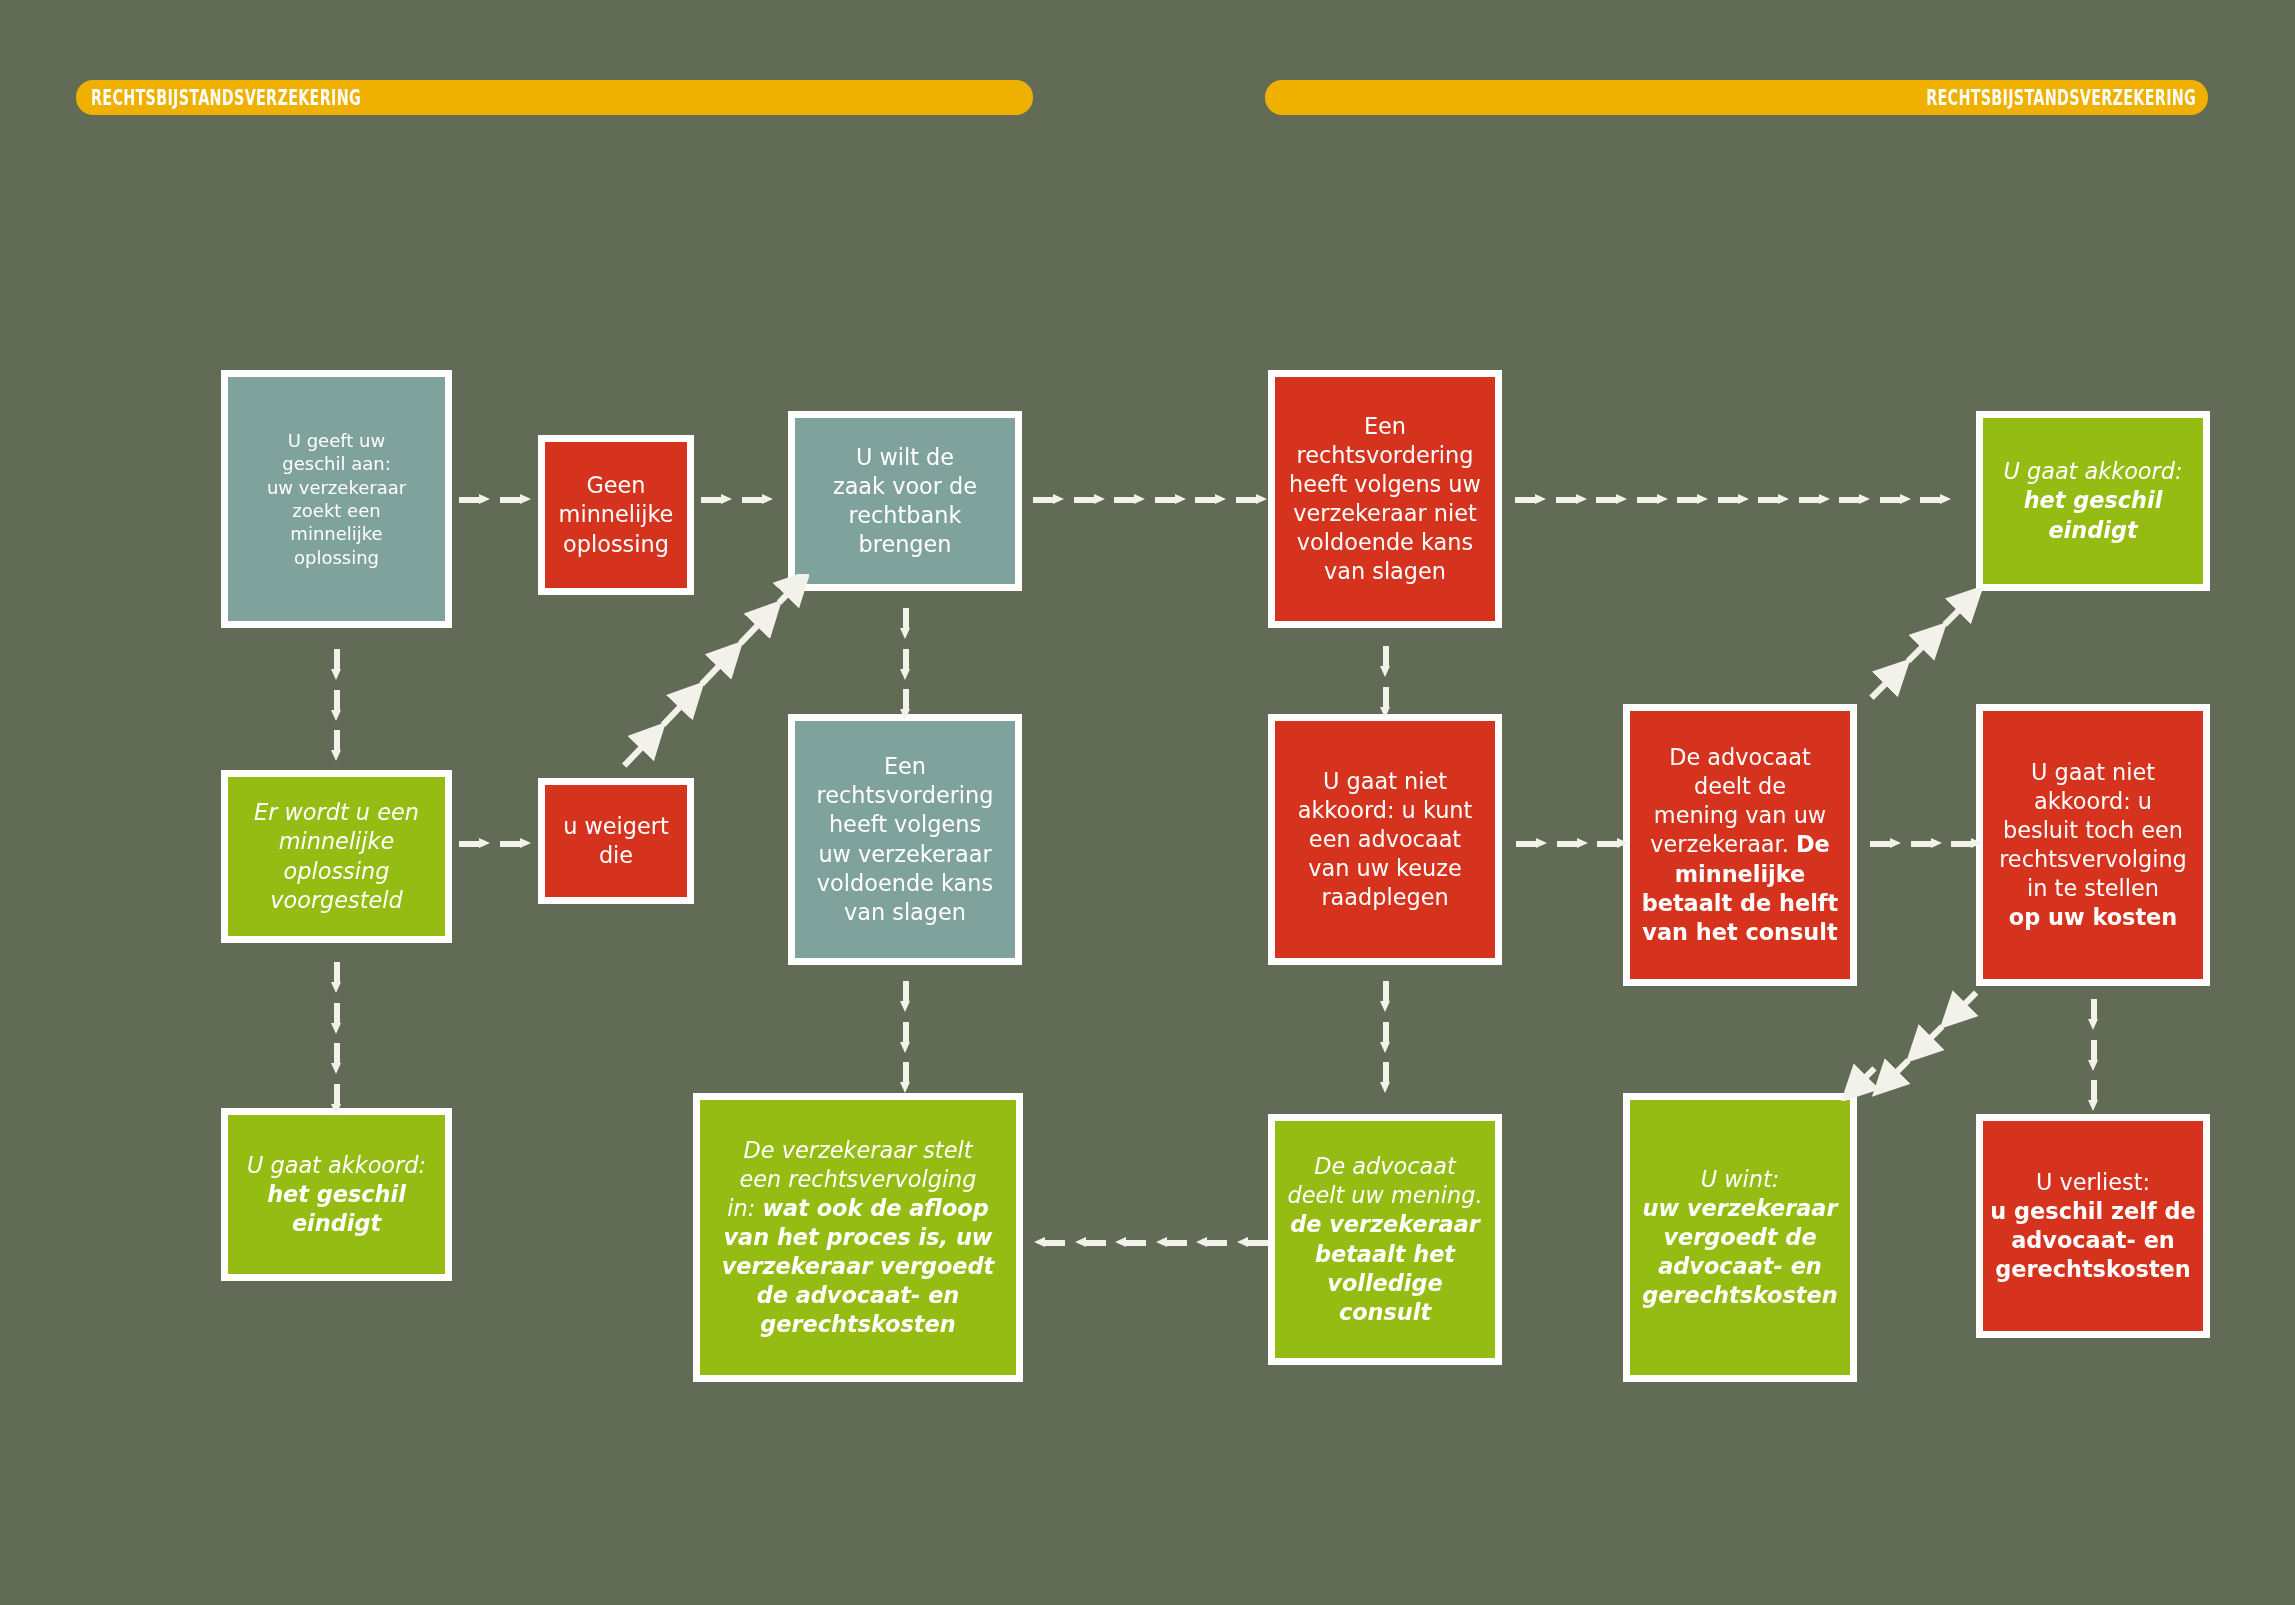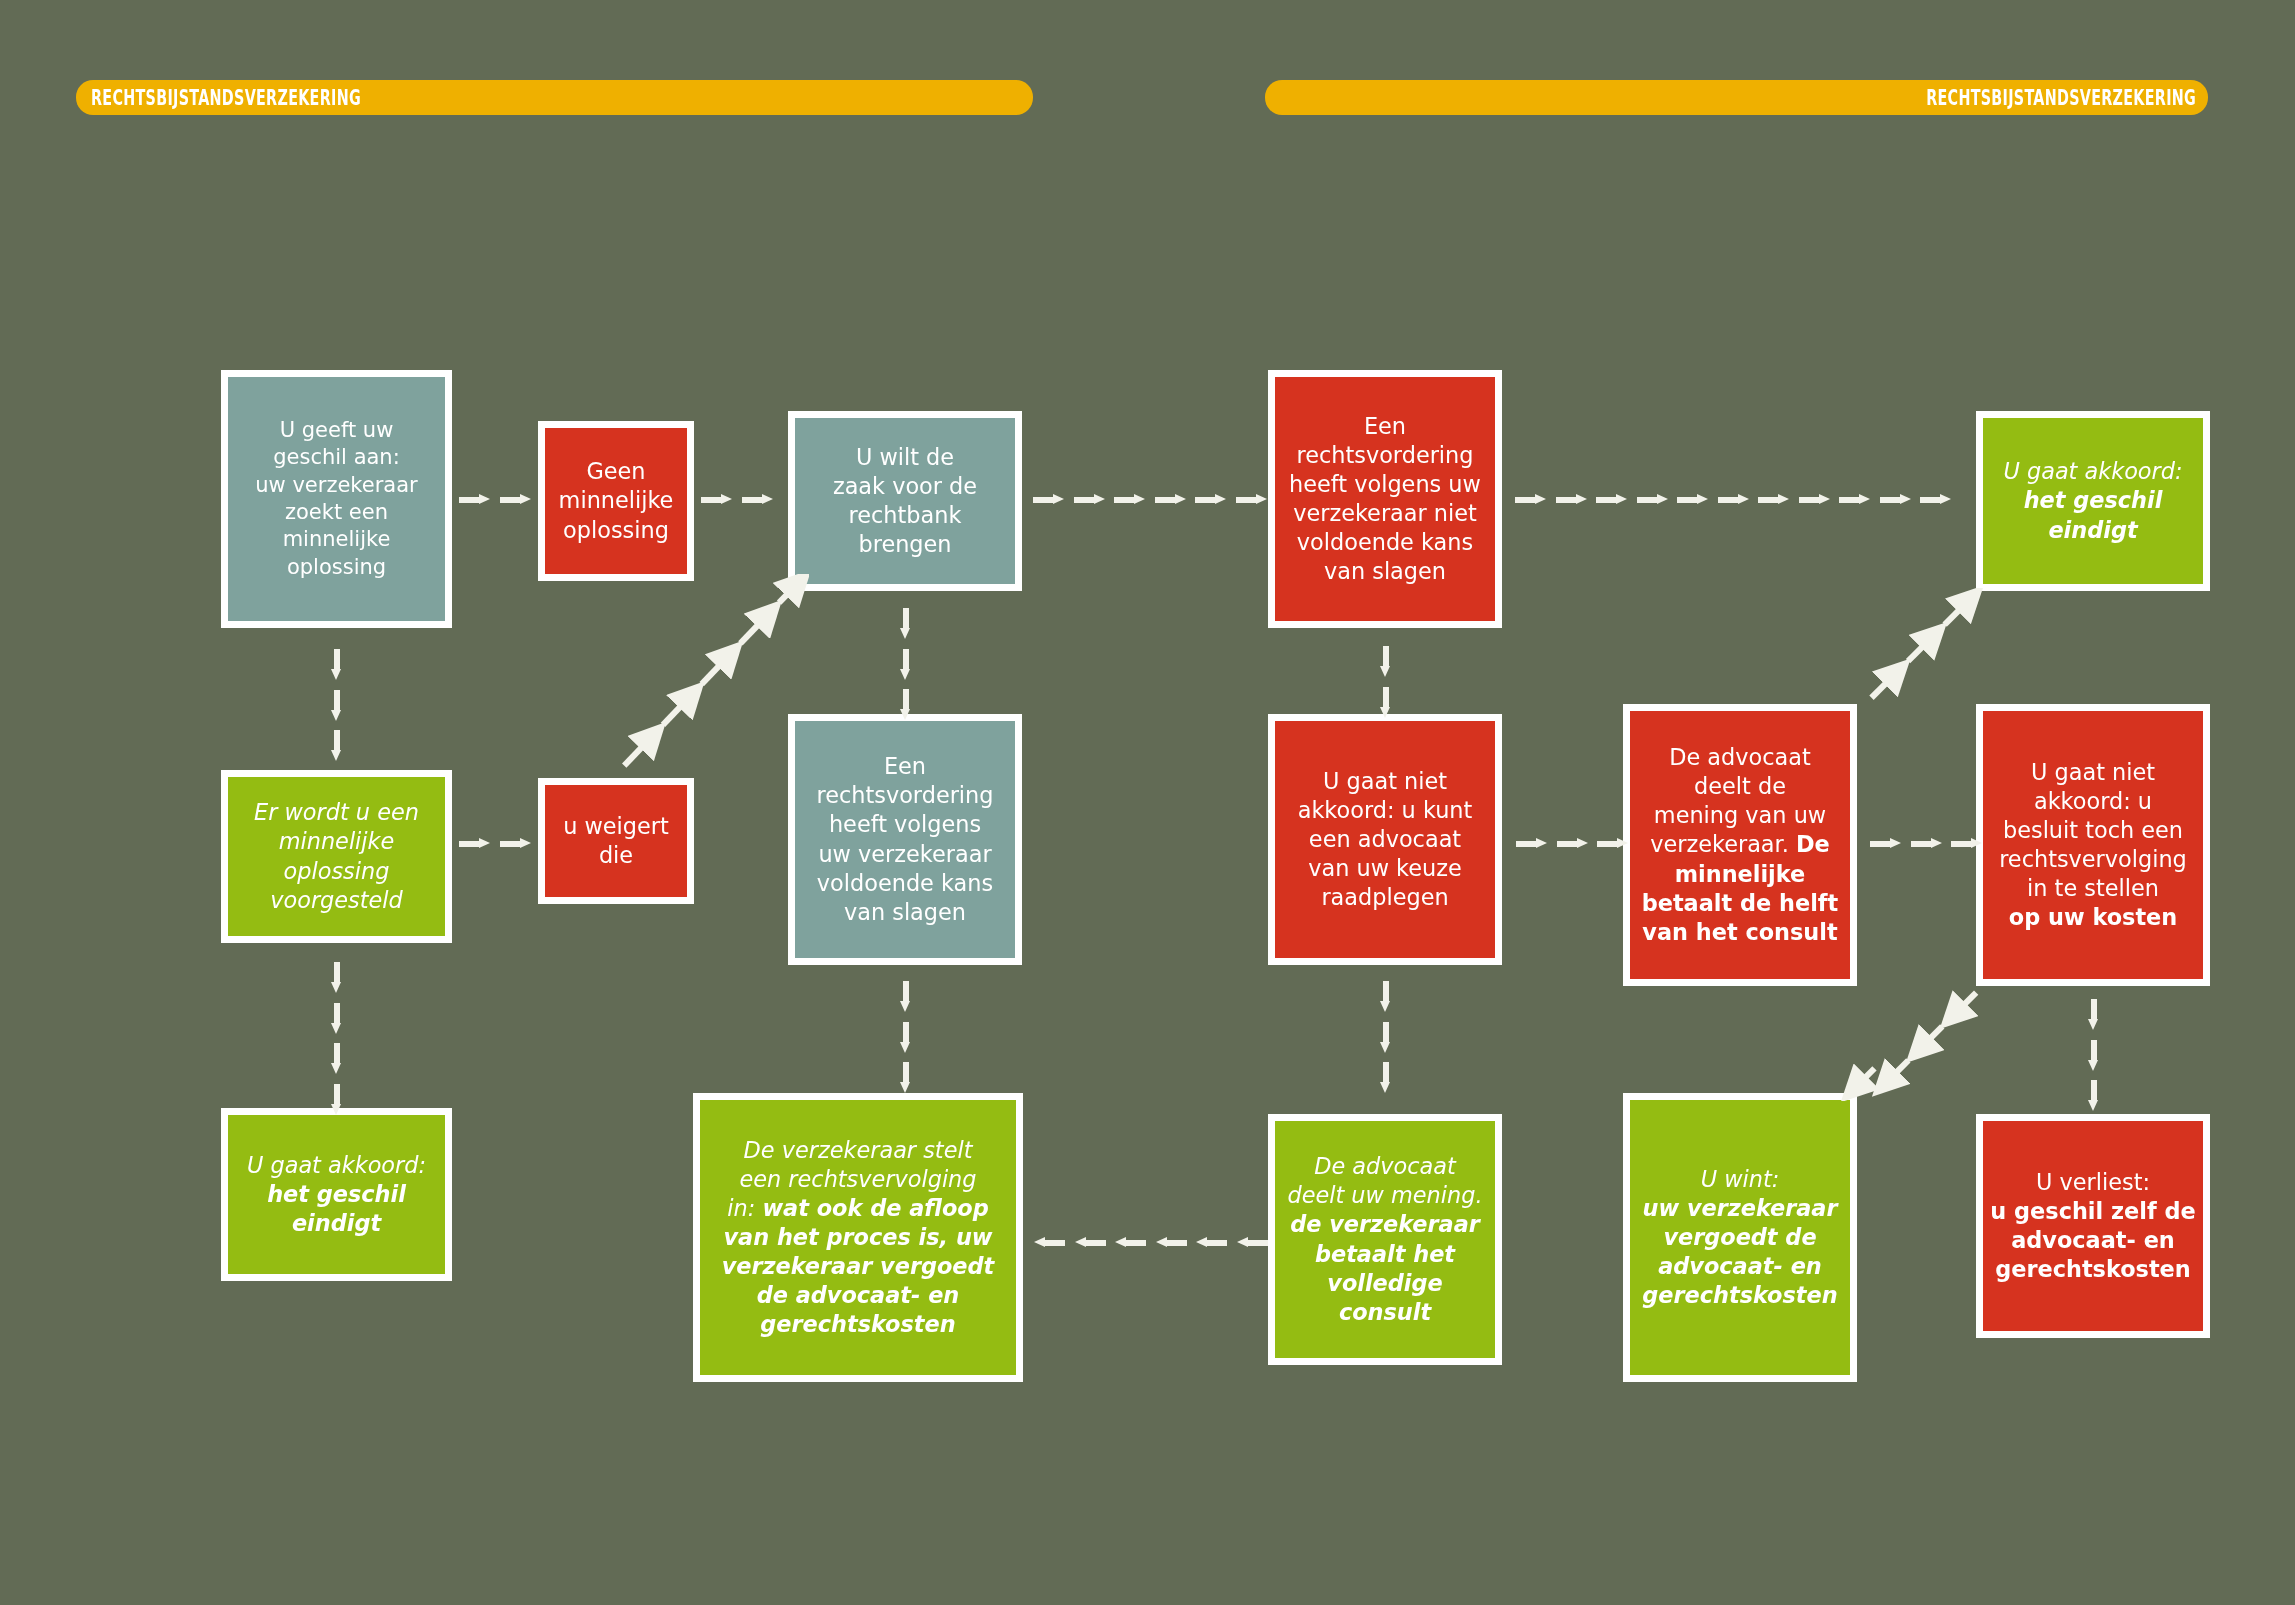--- a/index.html
+++ b/index.html
@@ -105,21 +105,21 @@
 <div id="root">
 
   <div class="banner" id="banner-left">
     <span class="banner-text">RECHTSBIJSTANDSVERZEKERING</span>
   </div>
   <div class="banner" id="banner-right">
     <span class="banner-text">RECHTSBIJSTANDSVERZEKERING</span>
   </div>
 
 
-  <div class="node teal" style="left:221px;  top:370px;  width:231px; height:258px; font-size:21px;">
+  <div class="node teal" style="left:221px;  top:370px;  width:231px; height:258px; font-size:18px;">
       <div class="txt">
         <div><span>U geeft uw</span></div>
         <div><span>geschil aan:</span></div>
         <div><span>uw verzekeraar</span></div>
         <div><span>zoekt een</span></div>
         <div><span>minnelijke</span></div>
         <div><span>oplossing</span></div>
       </div>
     </div>
   <div class="node green" style="left:221px;  top:770px; width:231px; height:173px; font-size:22.4px;">
@@ -131,21 +131,21 @@
       </div>
     </div>
   <div class="node green" style="left:221px;  top:1108px; width:231px; height:173px; font-size:22.4px;">
       <div class="txt">
         <div><span>U gaat akkoord:</span></div>
         <div><b>het geschil</b></div>
         <div><b>eindigt</b></div>
       </div>
     </div>
 
-  <div class="node red" style="left:538px;  top:421px;  width:156px; height:160px; font-size:22.4px;">
+  <div class="node red" style="left:538px;  top:435px;  width:156px; height:160px; font-size:22.4px;">
       <div class="txt">
         <div><span>Geen</span></div>
         <div><span>minnelijke</span></div>
         <div><span>oplossing</span></div>
       </div>
     </div>
   <div class="node teal" style="left:788px; top:411px;  width:234px; height:180px; font-size:22.4px;">
       <div class="txt">
         <div><span>U wilt de</span></div>
         <div><span>zaak voor de</span></div>

